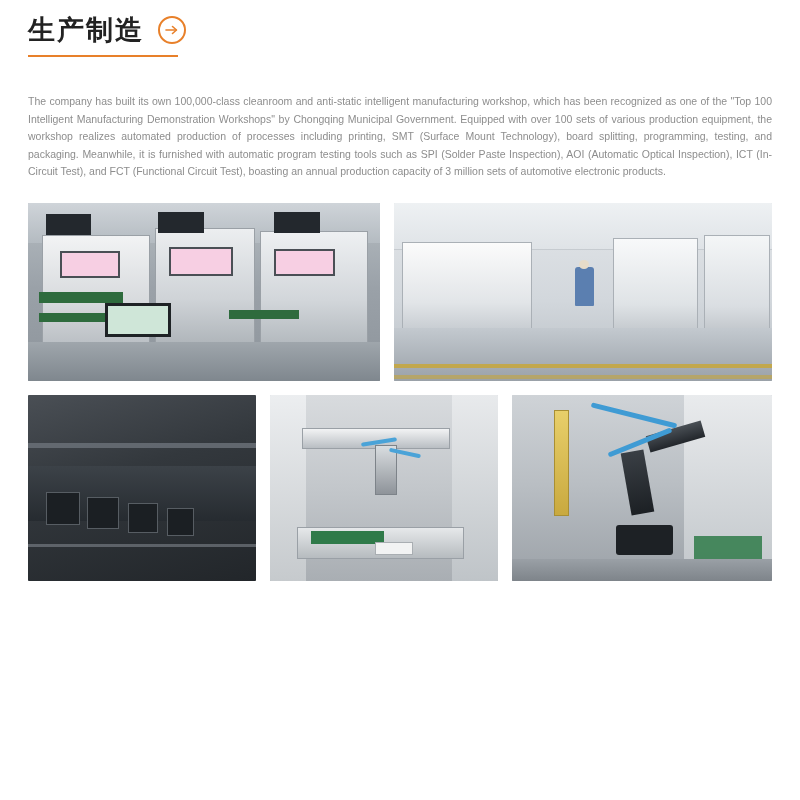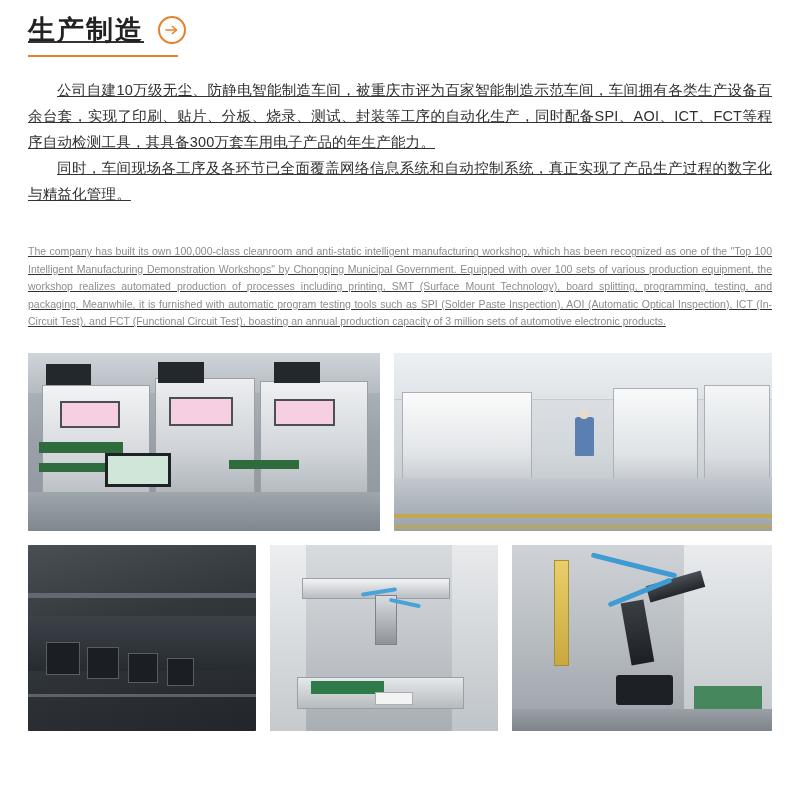--- a/index.html
+++ b/index.html
@@ -13,21 +13,20 @@
     font-family: "Liberation Sans", sans-serif;
     color: #333333;
     overflow: hidden;
   }
   .page {
     position: relative;
     width: 800px;
     height: 800px;
     box-sizing: border-box;
     padding: 0 28px;
-    text-decoration: underline;
   }
 
   
   .section-header {
     display: flex;
     align-items: center;
     padding-top: 14px;
     padding-bottom: 0;
   }
   .section-title {
@@ -334,24 +333,20 @@
     <div class="section-title">生产制造</div>
     <div class="arrow-circle">
       <svg width="14" height="12" viewBox="0 0 14 12" aria-hidden="true">
         <path d="M1 6 H11" stroke="#e8802a" stroke-width="1.6" fill="none" stroke-linecap="round"></path>
         <path d="M7.5 2.5 L11.5 6 L7.5 9.5" stroke="#e8802a" stroke-width="1.6" fill="none" stroke-linecap="round" stroke-linejoin="round"></path>
       </svg>
     </div>
   </div>
   <div class="title-rule"></div>
 
-  <div class="cn-block">
-    <p class="cn-p">公司自建10万级无尘、防静电智能制造车间，被重庆市评为百家智能制造示范车间，车间拥有各类生产设备百余台套，实现了印刷、贴片、分板、烧录、测试、封装等工序的自动化生产，同时配备SPI、AOI、ICT、FCT等程序自动检测工具，其具备300万套车用电子产品的年生产能力。</p>
-    <p class="cn-p">同时，车间现场各工序及各环节已全面覆盖网络信息系统和自动控制系统，真正实现了产品生产过程的数字化与精益化管理。</p>
-  </div>
 
   <div class="en-block">
     <p class="en-p">The company has built its own 100,000-class cleanroom and anti-static intelligent manufacturing workshop, which has been recognized as one of the "Top 100 Intelligent Manufacturing Demonstration Workshops" by Chongqing Municipal Government. Equipped with over 100 sets of various production equipment, the workshop realizes automated production of processes including printing, SMT (Surface Mount Technology), board splitting, programming, testing, and packaging. Meanwhile, it is furnished with automatic program testing tools such as SPI (Solder Paste Inspection), AOI (Automatic Optical Inspection), ICT (In-Circuit Test), and FCT (Functional Circuit Test), boasting an annual production capacity of 3 million sets of automotive electronic products.</p>
   </div>
 
   <div class="gallery">
 
     <div class="row r1">
       <div class="photo p1" style="flex:0 0 352px;">
         <div class="ph-inner">

